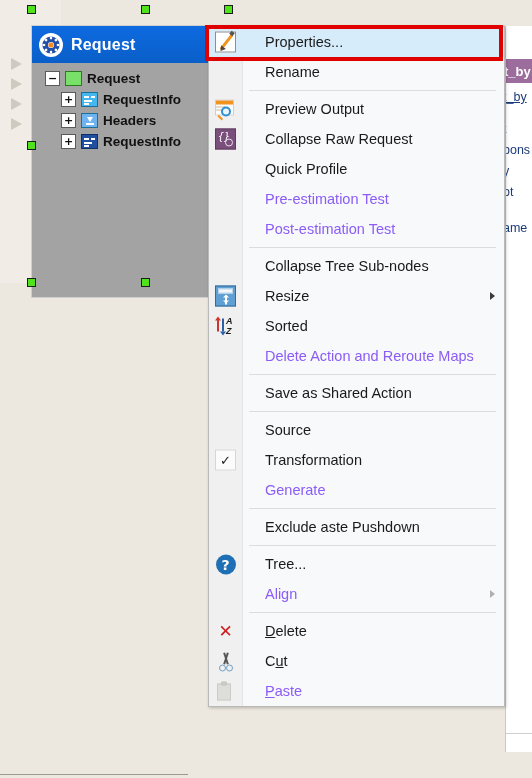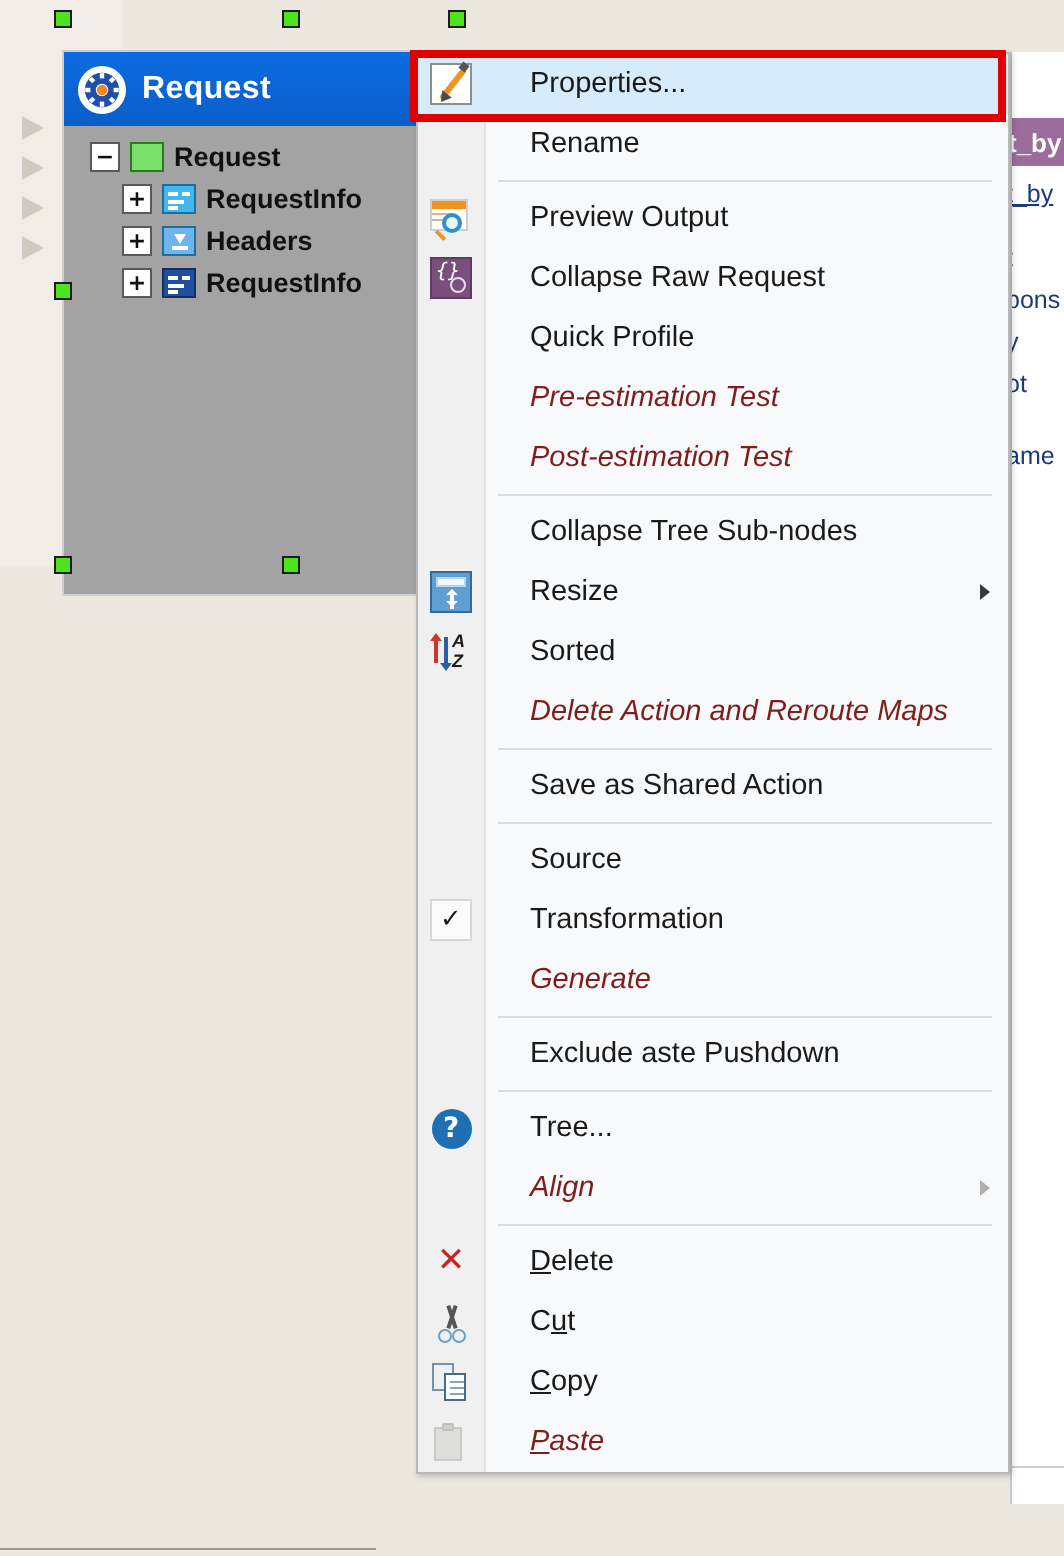--- a/index.html
+++ b/index.html
@@ -60,21 +60,21 @@
   #rp-bottomline{position:absolute;left:0;bottom:18px;width:27px;height:1px;background:#cfcfcf;}
   #rp-edge-top{position:absolute;left:505px;top:0;width:27px;height:26px;background:#ece8df;}
 
   
   #ctxmenu{position:absolute;left:208px;top:26px;width:297px;background:#f7f9fb;
     border:1px solid #b9b9b9;box-sizing:border-box;box-shadow:1px 1px 3px rgba(0,0,0,.22);}
   #ctx-gutter{position:absolute;left:0;top:0;bottom:0;width:33px;background:#f0f0f0;border-right:1px solid #e4e4e4;}
   .mi{position:relative;display:flex;align-items:center;height:30px;padding-left:56px;box-sizing:border-box;
     font-size:14.5px;color:#1a1a1a;z-index:2;}
   .mi .label{white-space:nowrap;}
-  .mi.disabled .label{color:#7f1d1d;font-style:italic;}
+  .mi.disabled .label{color:#8b5cf6;}
   .mi.sel{background:#d6ecfb;}
   .mi .ico{position:absolute;left:5px;top:50%;transform:translateY(-50%);width:23px;height:23px;
     display:flex;align-items:center;justify-content:center;}
   .mi .sub{position:absolute;right:9px;top:50%;transform:translateY(-50%);
     width:0;height:0;border-top:4px solid transparent;border-bottom:4px solid transparent;border-left:5px solid #3a3a3a;}
   .mi.disabled .sub{border-left-color:#b0b0b0;}
   .sep{height:1px;background:#dcdcdc;margin:3px 8px 3px 40px;}
   .mnem{text-decoration:underline;}
 
   
@@ -383,33 +383,20 @@
         <span class="ic-cut">
             <i class="b1"></i>
             <i class="b2"></i>
             <i class="r1"></i>
             <i class="r2"></i>
           </span>
       </span>
       <span class="label">C<span class="mnem">u</span>t</span>
     </div>
 
-    <div class="mi">
-      <span class="ico">
-        <span class="ic-copy">
-            <i class="p1"></i>
-            <i class="p2">
-              <i style="top:3px;"></i>
-              <i style="top:6px;"></i>
-              <i style="top:9px;"></i>
-            </i>
-          </span>
-      </span>
-      <span class="label"><span class="mnem">C</span>opy</span>
-    </div>
 
     <div class="mi disabled">
       <span class="ico">
         <span class="ic-paste">
             <i class="board"></i>
             <i class="clip"></i>
           </span>
       </span>
       <span class="label"><span class="mnem">P</span>aste</span>
     </div>

